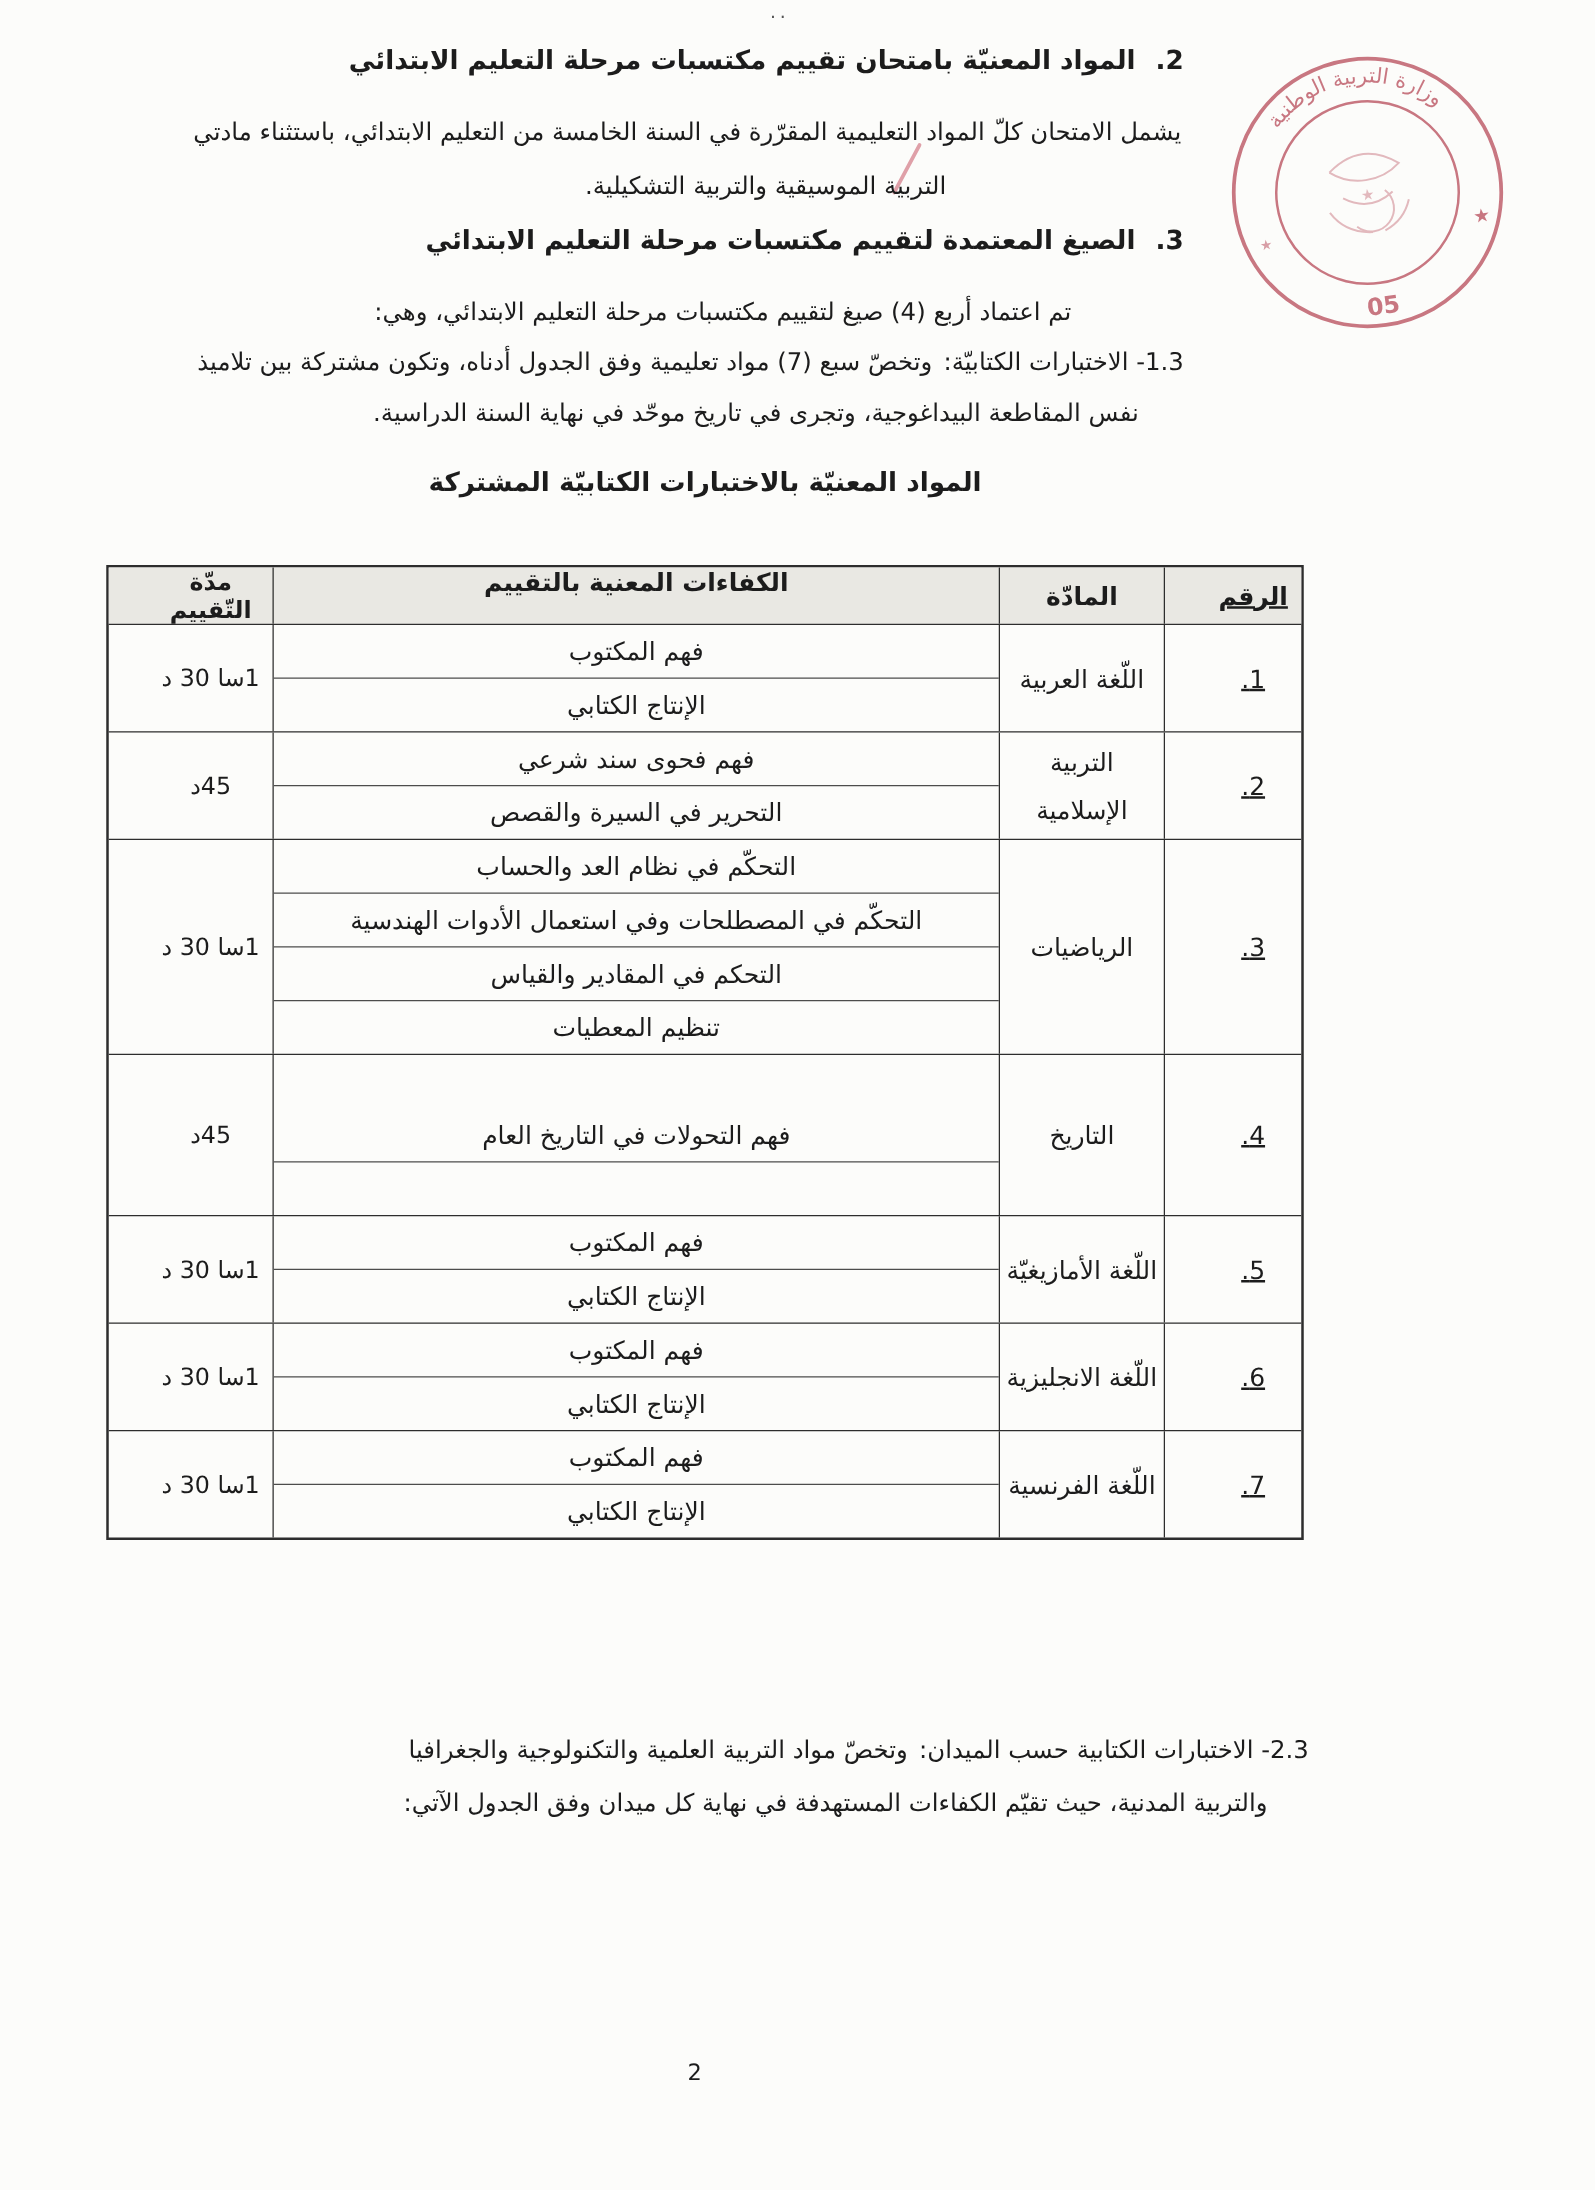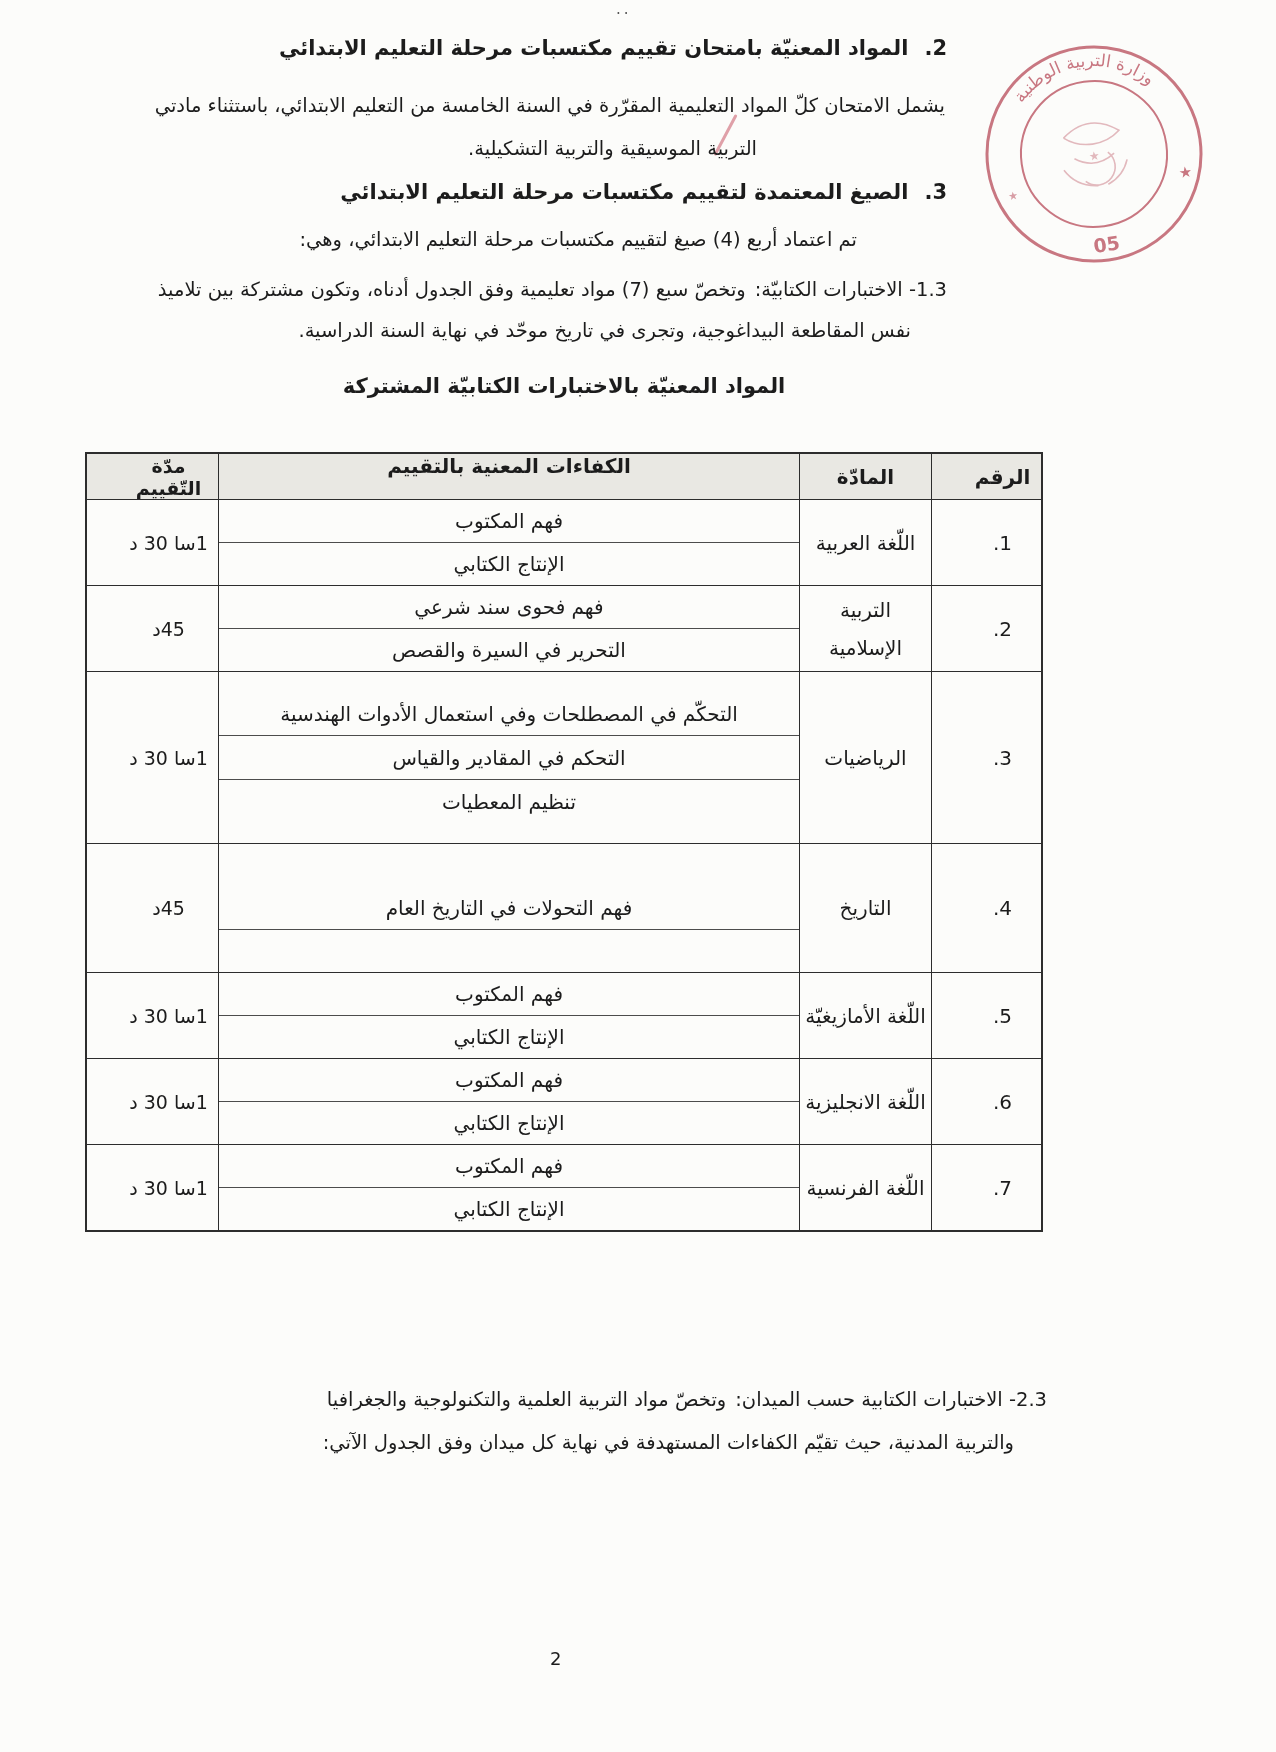--- a/index.html
+++ b/index.html
@@ -31,21 +31,21 @@
     box-sizing:border-box;
   }
   .trow{display:flex;border-top:1.6px solid #2d2d2d;box-sizing:border-box;}
   .trow.first{border-top:none;}
   .hrow{height:45px;background:#e9e8e3;}
   .cell{
     display:flex;align-items:center;justify-content:center;
     font-size:20px;box-sizing:border-box;text-align:center;padding-left:32px;
   }
   .hcell{font-weight:bold;}
-  .col-num{width:110px;border-left:1.6px solid #2d2d2d;}
+  .col-num{width:110px;border-left:1.6px solid #2d2d2d;text-decoration:underline;}
   .col-subject{width:132px;border-left:1.6px solid #2d2d2d;line-height:38px;padding:0 5px;}
   .col-comps{flex:1;border-left:1.6px solid #2d2d2d;flex-direction:column;align-items:stretch;justify-content:center;padding:0;}
   .col-dur{width:131px;font-size:19px;}
   .subrow{height:43px;display:flex;align-items:center;justify-content:center;}
   .subrow.sep{border-bottom:1.2px solid #4c4c4c;}
 
   .pagenum{font-size:18px;direction:ltr;}
   .specks{font-size:15px;color:#555;letter-spacing:3px;direction:ltr;}
   .ink-mark{
     width:3px;height:46px;background:#cf6f7c;opacity:.65;border-radius:2px;
@@ -93,21 +93,21 @@
   <div class="abs bodytext" style="right:331px;top:84px;width:870px;">
     <div class="tline">يشمل الامتحان كلّ المواد التعليمية المقرّرة في السنة الخامسة من التعليم الابتدائي، باستثناء مادتي</div>
     <div class="tline indent-188">التربية الموسيقية والتربية التشكيلية.</div>
   </div>
 
   <div class="abs heading" style="right:329px;top:180px;">
     <span class="num">3.</span>
     <span>الصيغ المعتمدة لتقييم مكتسبات مرحلة التعليم الابتدائي</span>
   </div>
 
-  <div class="abs bodytext" style="right:419px;top:218px;">
+  <div class="abs bodytext" style="right:419px;top:228px;">
     <div class="tline">تم اعتماد أربع (4) صيغ لتقييم مكتسبات مرحلة التعليم الابتدائي، وهي:</div>
   </div>
 
   <div class="abs bodytext" style="right:329px;top:269px;width:880px;line-height:41px;">
     <div class="tline">
       <span class="lead">1.3- الاختبارات الكتابيّة:</span><span>وتخصّ سبع (7) مواد تعليمية وفق الجدول أدناه، وتكون مشتركة بين تلاميذ</span>
     </div>
     <div class="tline indent-36">نفس المقاطعة البيداغوجية، وتجرى في تاريخ موحّد في نهاية السنة الدراسية.</div>
   </div>
 
@@ -135,20 +135,21 @@
         <div class="cell col-comps">
           <div class="subrow sep">فهم فحوى سند شرعي</div>
           <div class="subrow">التحرير في السيرة والقصص</div>
         </div>
         <div class="cell col-dur">45د</div>
       </div>
       <div class="trow" style="height: 172px;">
         <div class="cell col-num">3.</div>
         <div class="cell col-subject">الرياضيات</div>
         <div class="cell col-comps">
+          <div class="subrow sep">التحكّم في نظام العد والحساب</div>
           <div class="subrow sep">التحكّم في المصطلحات وفي استعمال الأدوات الهندسية</div>
           <div class="subrow sep">التحكم في المقادير والقياس</div>
           <div class="subrow">تنظيم المعطيات</div>
         </div>
         <div class="cell col-dur">1سا 30 د</div>
       </div>
       <div class="trow" style="height: 129px;">
         <div class="cell col-num">4.</div>
         <div class="cell col-subject">التاريخ</div>
         <div class="cell col-comps">

